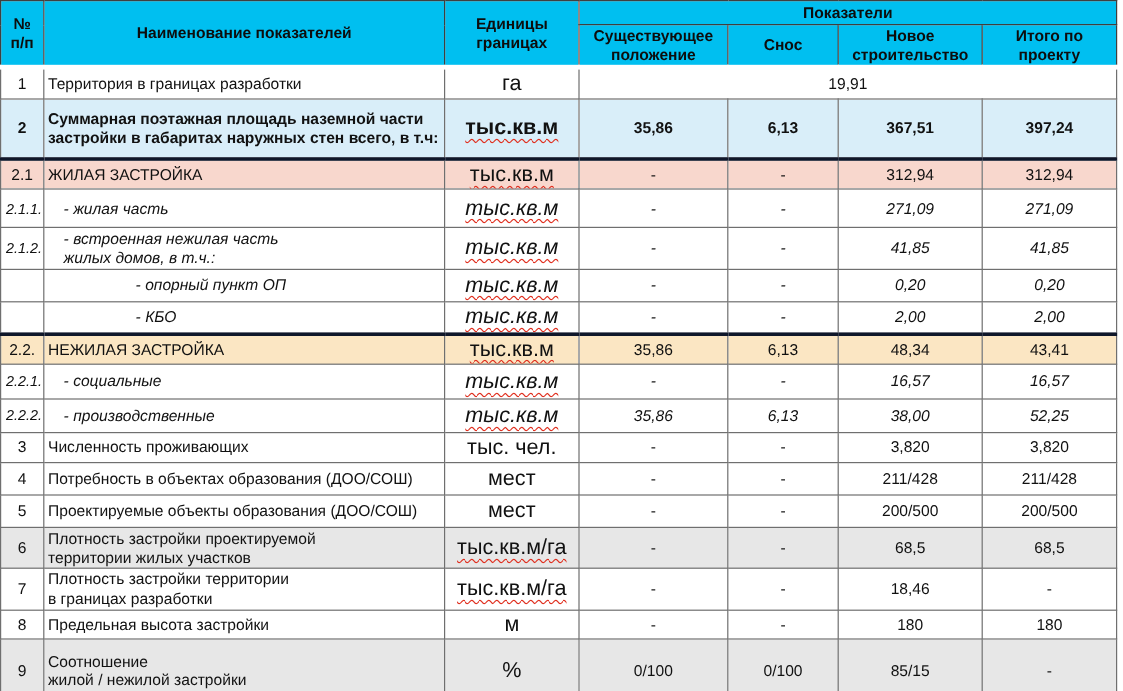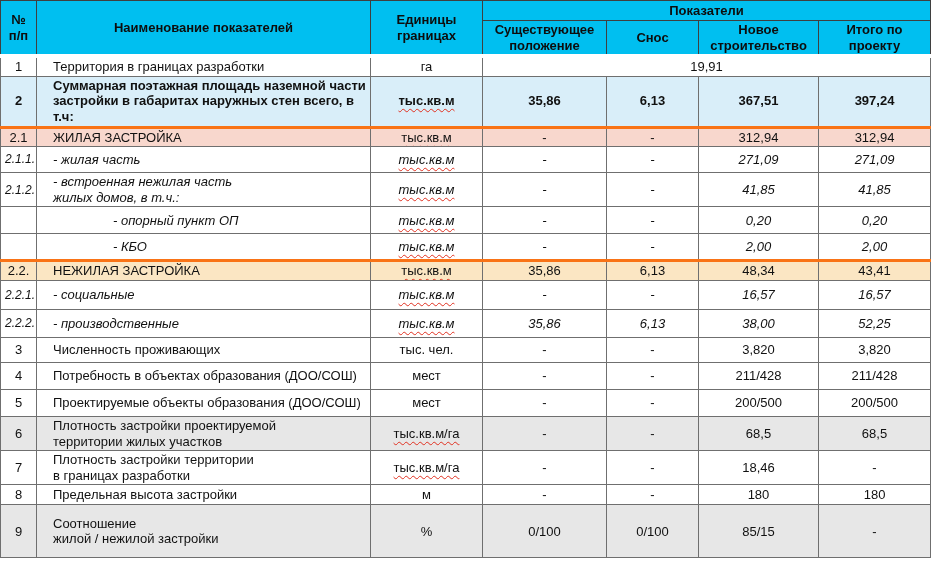--- a/index.html
+++ b/index.html
@@ -15,45 +15,45 @@
   table{border-collapse:collapse;table-layout:fixed;width:931px;margin:0;}
   td,th{border:1px solid var(--line);padding:1px 4px;font-size:13px;vertical-align:middle;line-height:1.2;overflow:hidden;}
   thead th{
     background:var(--header_bg);font-weight:bold;white-space:pre-line;
     border-color:var(--hline);text-align:center;color:#0d0d0d;
   }
   .group-h{height:20px;}
   .sub-h{height:34px;}
   tbody td{background:#fff;}
   .num{text-align:center;}
-  .name{text-align:left;padding-left:16px;white-space:pre-line;}
+  .name{text-align:left;padding-left:3px;white-space:pre-line;}
   .ind1{padding-left:16px;}
   .ind2{padding-left:76px;}
-  .unit{text-align:center;font-size:13px;}
+  .unit{text-align:center;font-size:18px;}
   .val{text-align:center;}
   .wavy{
     text-decoration-line:underline;text-decoration-style:wavy;
     text-decoration-color:var(--wavy);text-decoration-thickness:1px;
     text-underline-offset:3px;text-decoration-skip-ink:none;
   }
   tr.r-blue td{background:var(--blue);}
   tr.r-pink td{background:var(--pink);}
   tr.r-tan  td{background:var(--tan);}
   tr.r-gray td{background:var(--gray);}
   tr.r-bold td{font-weight:bold;}
   tr.r-italic td{font-style:italic;}
   tr.r-italic .num{font-size:12px;}
   tr.r-caps .name{text-transform:none;margin-top:12px;}
   tr.first td{border-top:4px solid #fff;}
-  tr.gap td{border-top:3px solid #f97316;}
+  tr.gap td{border-top:3px solid #0f172a;}
   
   #tbody tr:nth-child(1) td{height:20px;}
   #tbody tr:nth-child(2) td{height:50px;}
   #tbody tr:nth-child(3) td{height:18px;}
-  #tbody tr:nth-child(4) td{height:26px;}
+  #tbody tr:nth-child(4) td{height:32px;}
   #tbody tr:nth-child(5) td{height:28px;}
   #tbody tr:nth-child(6) td{height:27px;}
   #tbody tr:nth-child(7) td{height:27px;}
   #tbody tr:nth-child(8) td{height:18px;}
   #tbody tr:nth-child(9) td{height:29px;}
   #tbody tr:nth-child(10) td{height:28px;}
   #tbody tr:nth-child(11) td{height:25px;}
   #tbody tr:nth-child(12) td{height:27px;}
   #tbody tr:nth-child(13) td{height:27px;}
   #tbody tr:nth-child(14) td{height:30px;}

